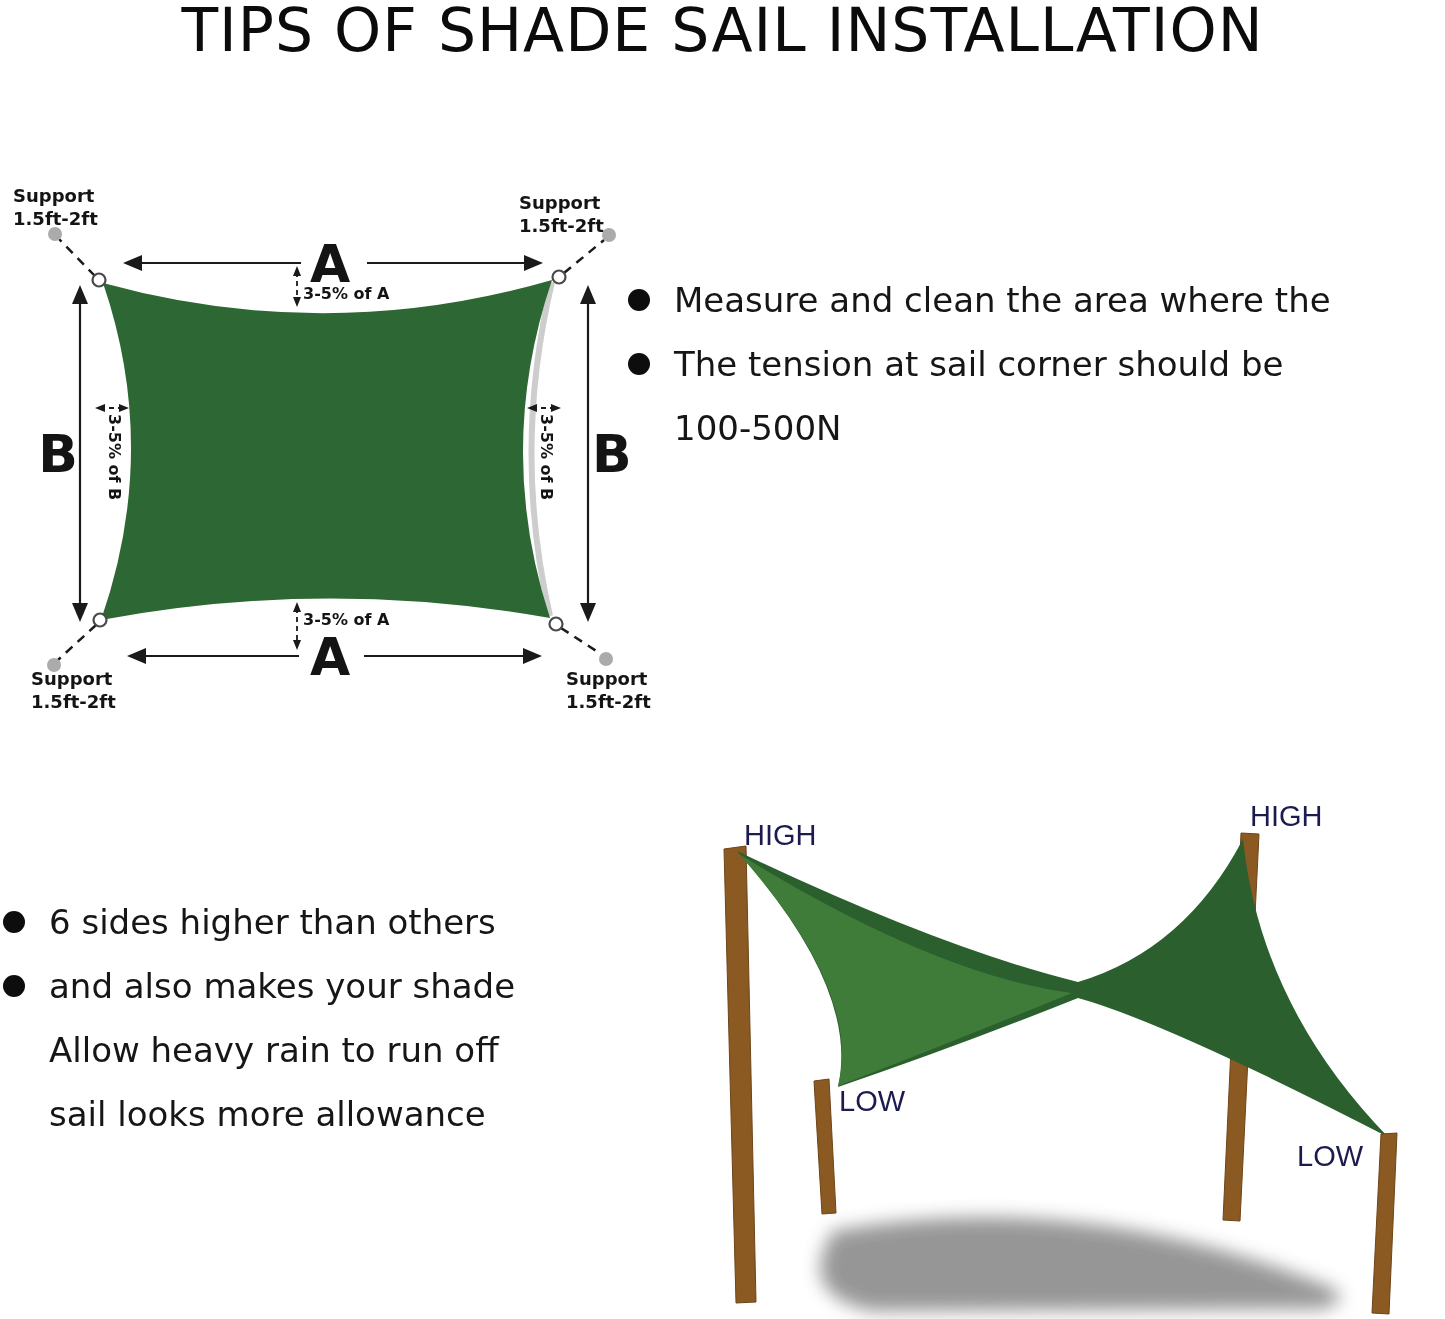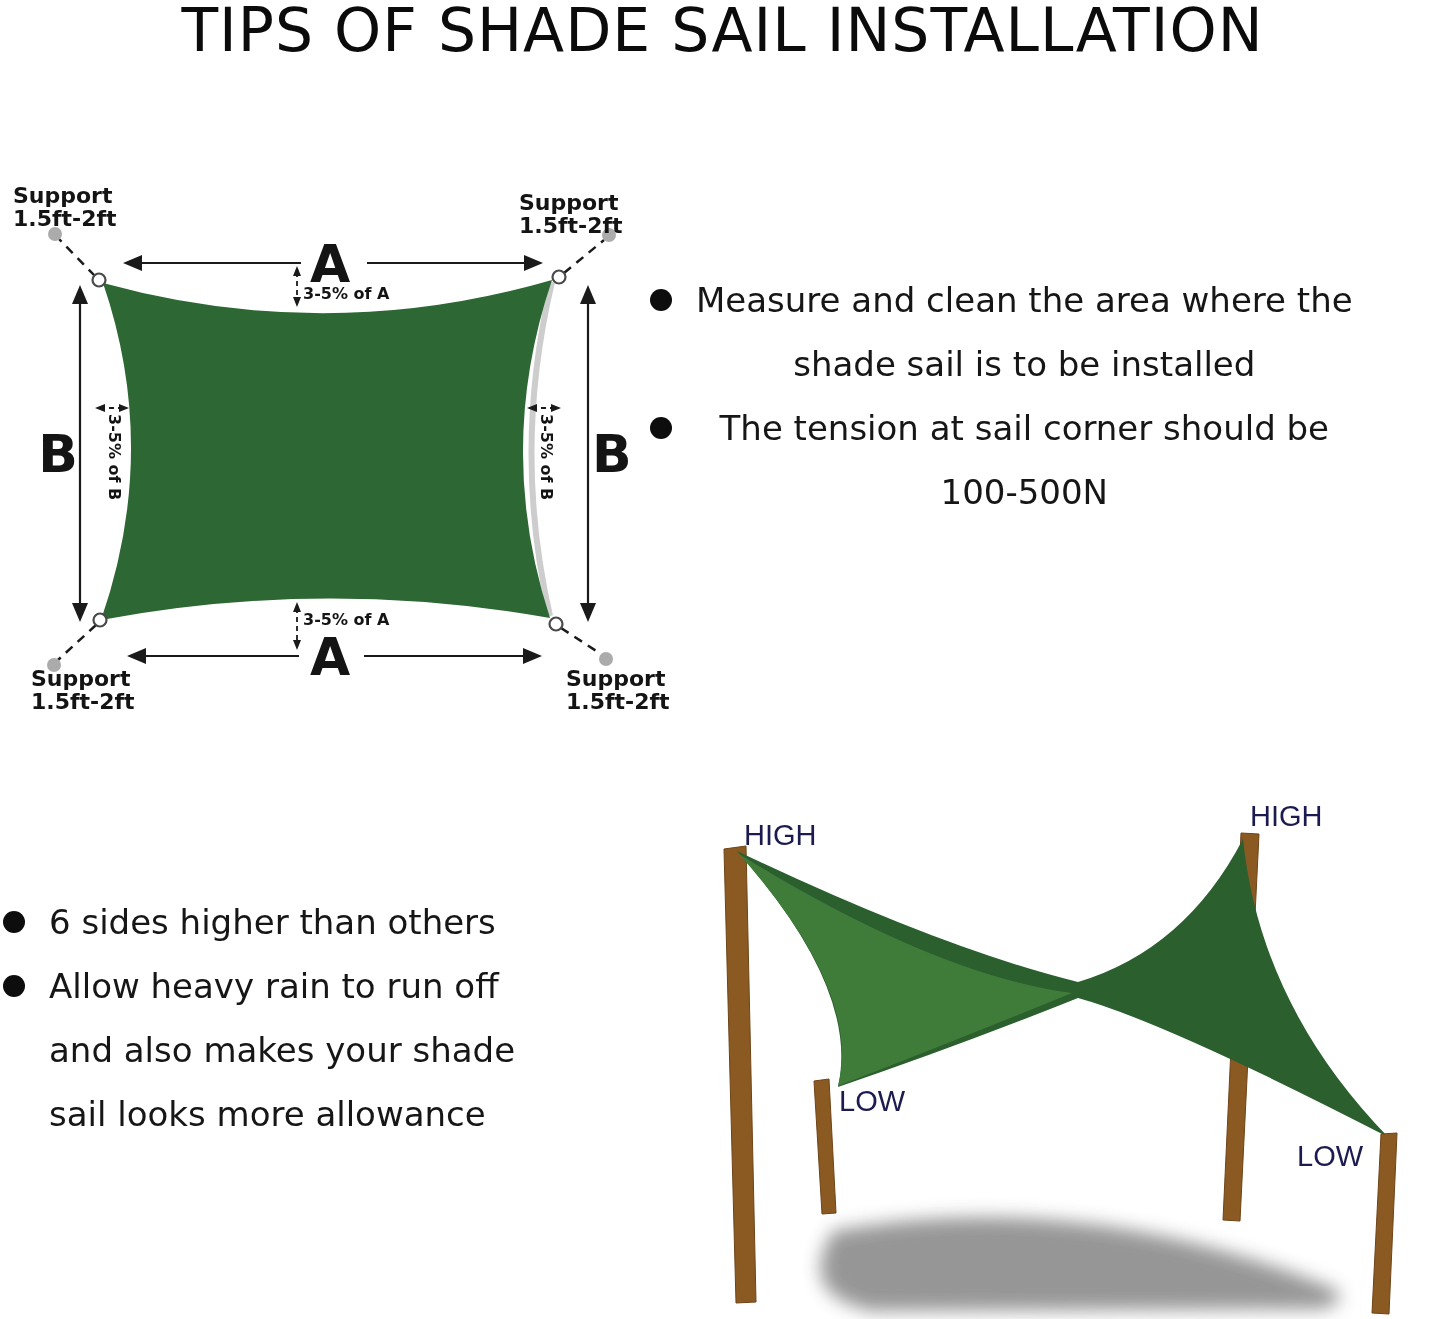--- a/index.html
+++ b/index.html
@@ -8,21 +8,21 @@
     background:#ffffff;font-family:"DejaVu Sans",sans-serif;
   }
   .abs{position:absolute;}
   .art{position:absolute;left:0;top:0;}
   .title{
     left:0;right:0;top:0;text-align:center;
     font-size:60px;line-height:60px;font-weight:normal;letter-spacing:1px;color:#0b0b0b;
     white-space:nowrap;
   }
   .support{
-    font-size:22px;font-weight:bold;line-height:23px;color:#141414;white-space:nowrap;
+    font-size:18px;font-weight:bold;line-height:23px;color:#141414;white-space:nowrap;
   }
   .dim-letter{
     font-size:52px;font-weight:bold;color:#141414;line-height:1;white-space:nowrap;
   }
   .ta-c{text-align:center;} .ta-r{text-align:right;}
   .sag{
     font-size:16px;font-weight:600;color:#141414;white-space:nowrap;line-height:16px;
   }
   .sag-rot{transform:rotate(90deg);transform-origin:0 0;}
   .tip-list{position:absolute;}
@@ -158,42 +158,41 @@
 <div class="abs dim-letter ta-c" style="left:303px;top:238px;width:54px;">A</div>
 <div class="abs dim-letter ta-c" style="left:303px;top:631px;width:54px;">A</div>
 <div class="abs dim-letter ta-r" style="left:26px;top:428px;width:52px;">B</div>
 <div class="abs dim-letter" style="left:592px;top:428px;width:52px;">B</div>
 
 <div class="abs sag" style="left:303px;top:286px;">3-5% of A</div>
 <div class="abs sag" style="left:303px;top:612px;">3-5% of A</div>
 <div class="abs sag sag-rot" style="left:122px;top:414px;">3-5% of B</div>
 <div class="abs sag sag-rot" style="left:554px;top:414px;">3-5% of B</div>
 
-<div class="tip-list" style="left:650px;top:268px;text-align:center;">
+<div class="tip-list" style="left:628px;top:268px;">
   <div class="tip-item">
     <span class="bullet"></span>
     <div class="tip-line">Measure and clean the area where the</div>
-    <div class="tip-line">shade sail is to be installed</div>
   </div>
   <div class="tip-item">
     <span class="bullet"></span>
     <div class="tip-line">The tension at sail corner should be</div>
     <div class="tip-line">100-500N</div>
   </div>
 </div>
 
 <div class="tip-list" style="left:3px;top:890px;">
   <div class="tip-item">
     <span class="bullet"></span>
     <div class="tip-line">6 sides higher than others</div>
   </div>
   <div class="tip-item">
     <span class="bullet"></span>
+    <div class="tip-line">and also makes your shade</div>
     <div class="tip-line">Allow heavy rain to run off</div>
-    <div class="tip-line">and also makes your shade</div>
     <div class="tip-line">sail looks more allowance</div>
   </div>
 </div>
 
 <div class="abs site-label" style="left:744px;top:820px;">HIGH</div>
 <div class="abs site-label" style="left:1250px;top:801px;">HIGH</div>
 <div class="abs site-label" style="left:839px;top:1086px;">LOW</div>
 <div class="abs site-label" style="left:1297px;top:1141px;">LOW</div>
 
 </body></html>

